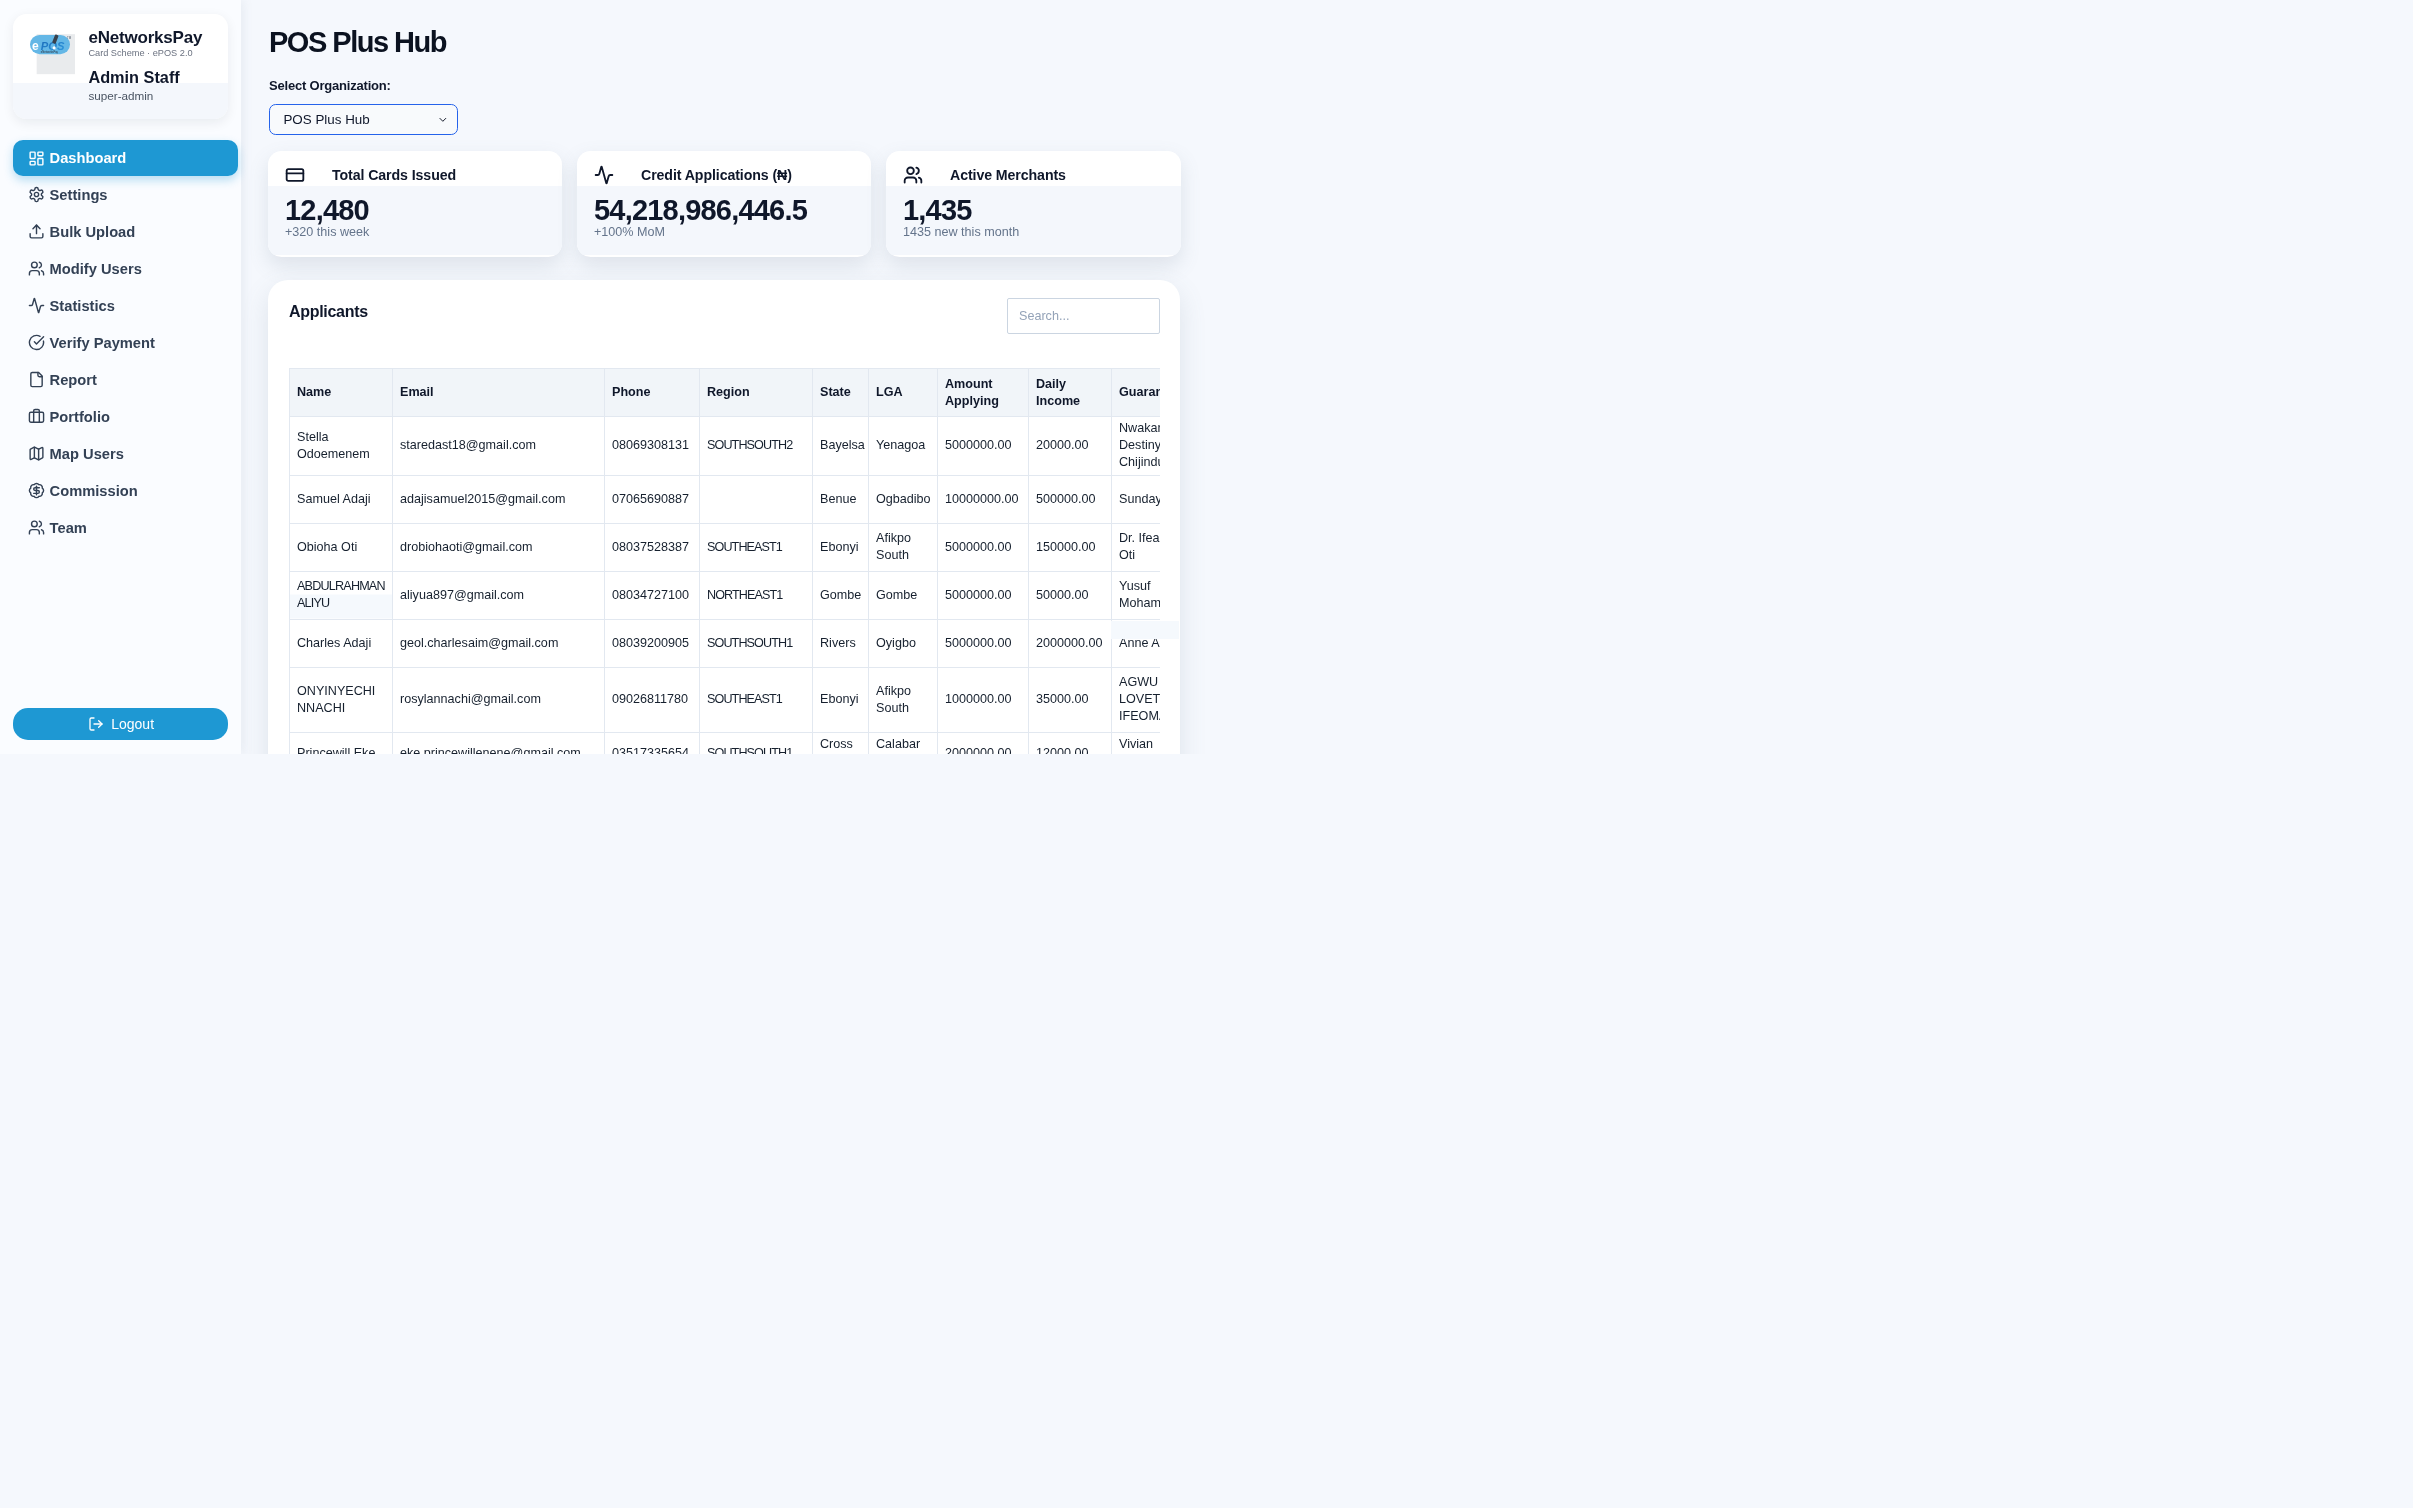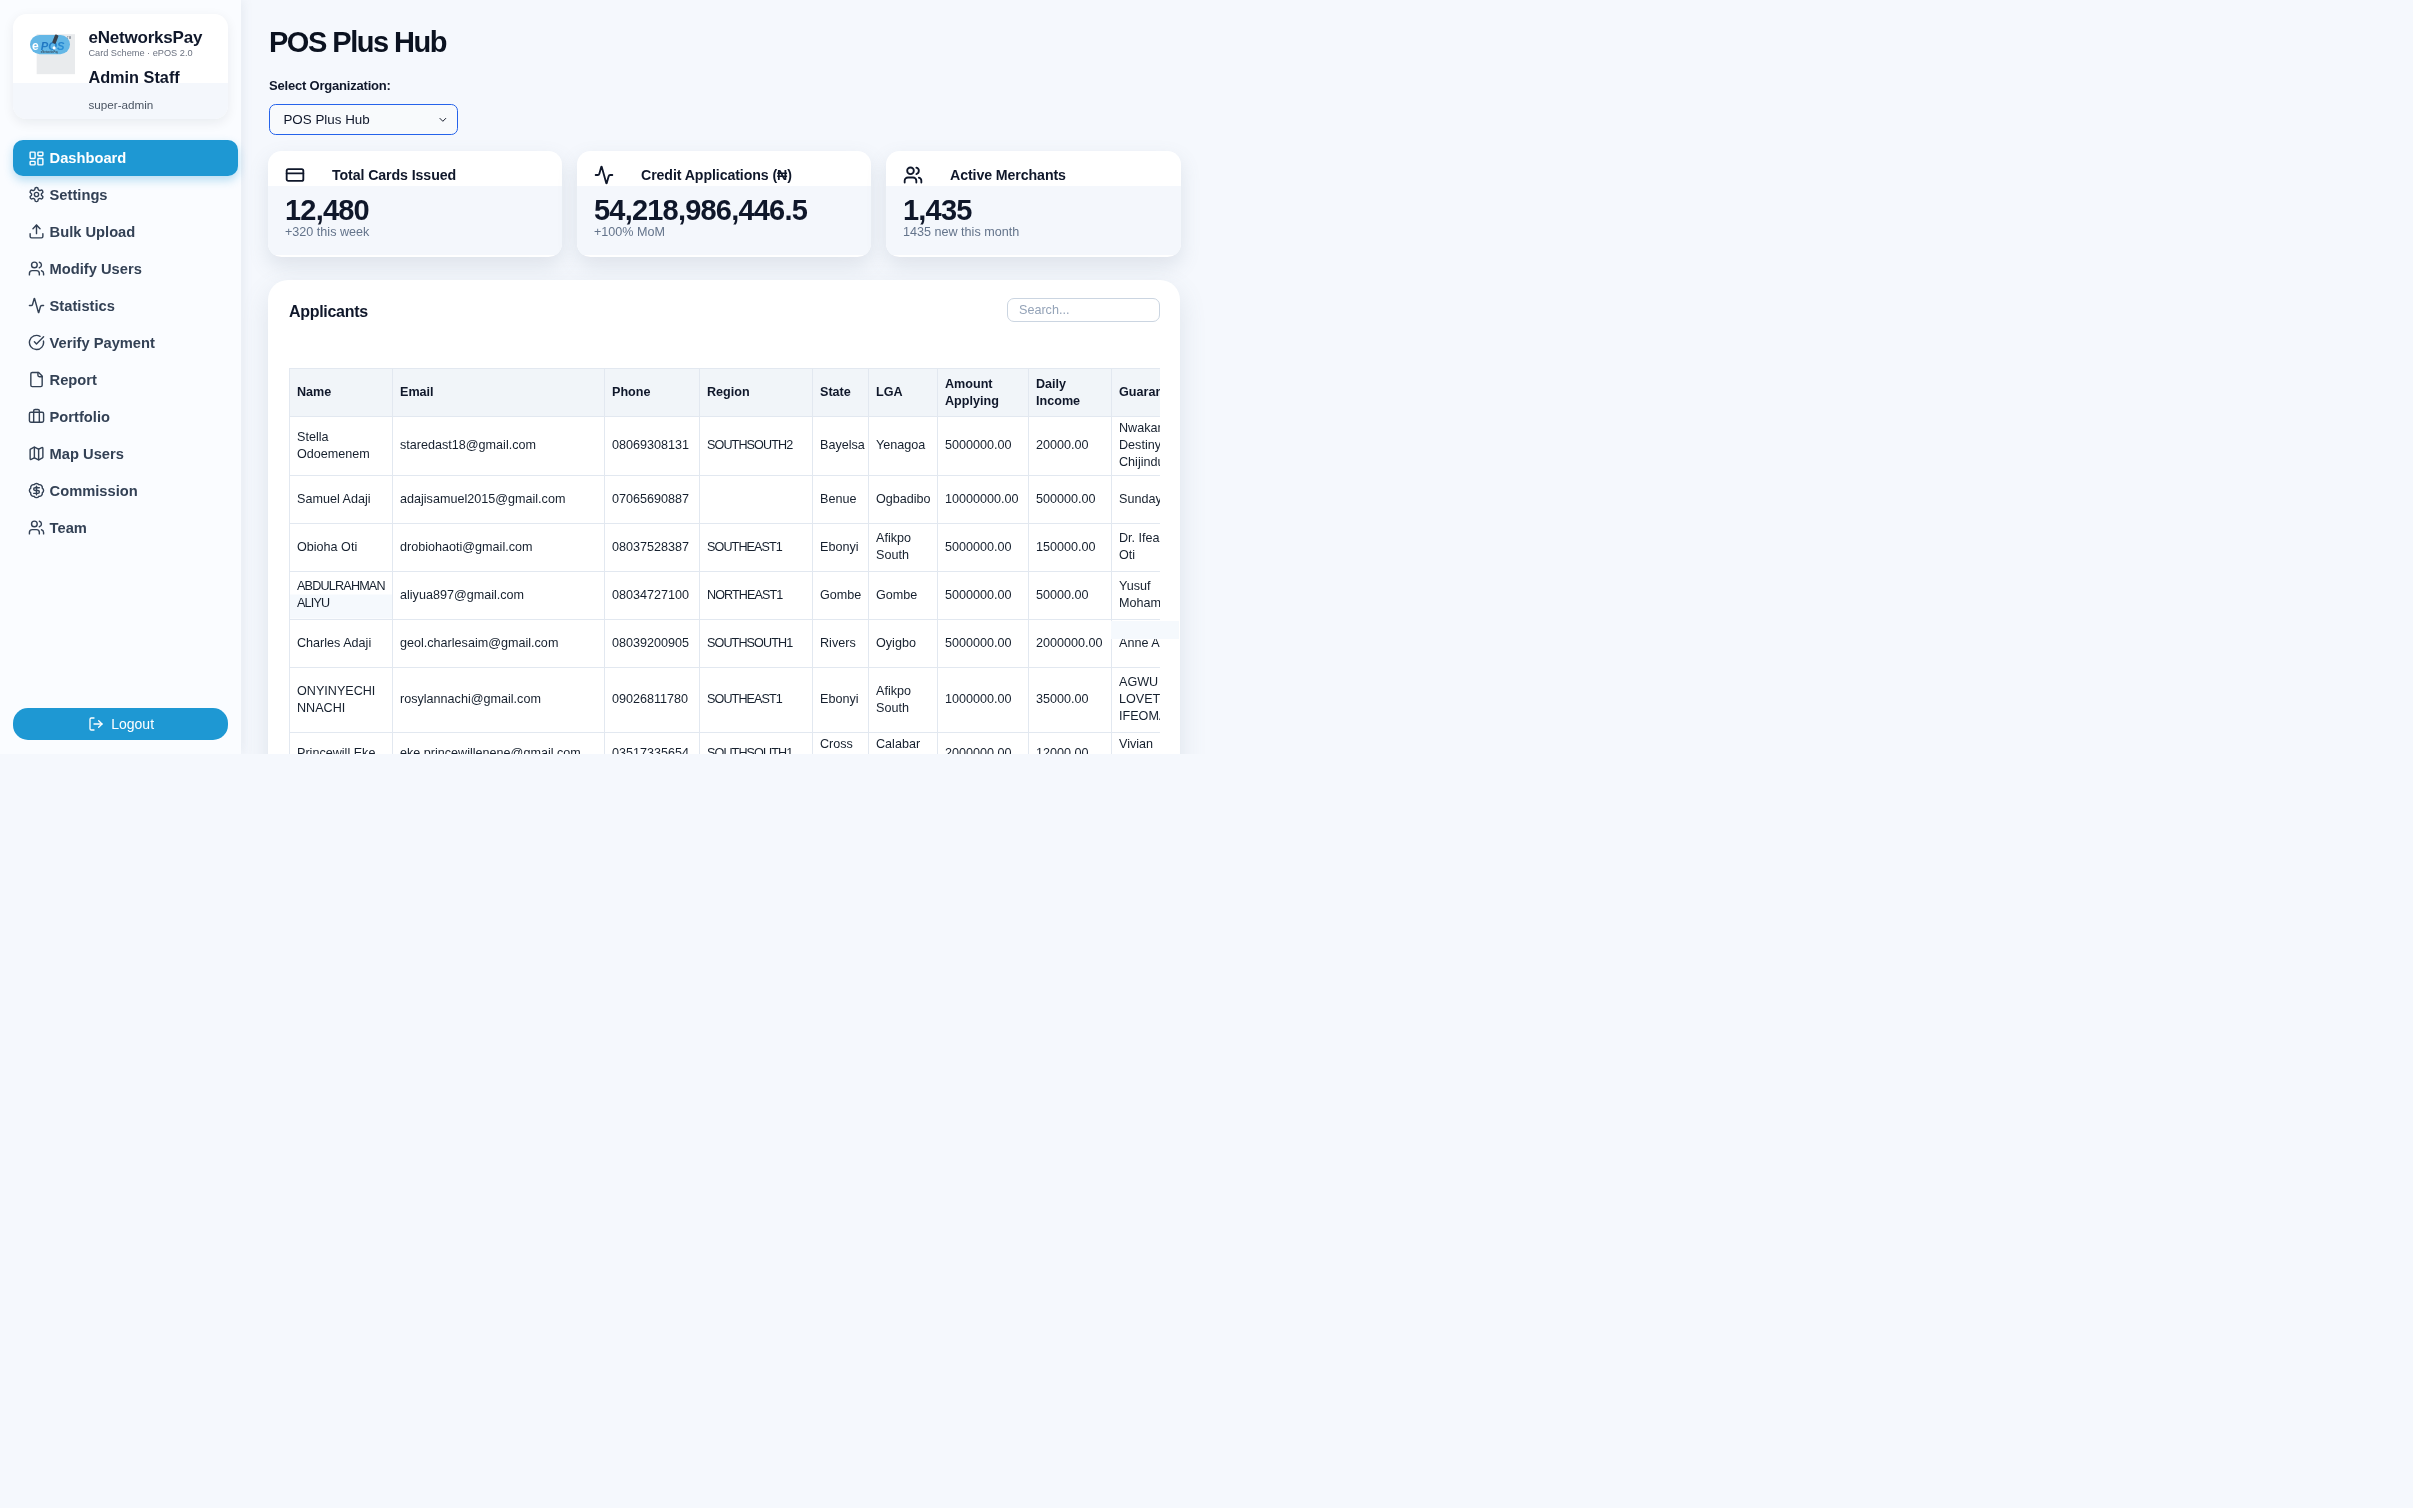--- a/index.html
+++ b/index.html
@@ -7,21 +7,21 @@
 body { font-family:"Liberation Sans", sans-serif; background:#f5f8fd; color:#0f172a; position:relative; }
 .main-bg { position:absolute; left:241px; top:0; right:0; bottom:0; background:#f5f8fd; }
 
 .sidebar { position:absolute; left:0; top:0; width:241px; height:754px; background:#fafcff; box-shadow:1.7px 0 10px rgba(100,116,139,.10); }
 .profile { position:absolute; left:13.4px; top:14.2px; width:215px; height:105px; background:#fff; border-radius:13.4px; box-shadow:0 3.4px 11.7px rgba(15,23,42,.07); overflow:hidden; }
 .profile .tint { position:absolute; left:0; right:0; top:69px; bottom:0; background:#f4f7fc; }
 .logo { position:absolute; left:17px; top:20px; width:45px; height:42px; }
 .p-title { position:absolute; left:75px; top:14.2px; font-size:17px; font-weight:700; letter-spacing:-0.2px; }
 .p-sub { position:absolute; left:75px; top:34px; font-size:9.2px; color:#6b7280; }
 .p-name { position:absolute; left:75px; top:54px; font-size:16.3px; font-weight:700; }
-.p-role { position:absolute; left:75px; top:84px; font-size:11.7px; color:#4b5563; }
+.p-role { position:absolute; left:75px; top:75px; font-size:11.7px; color:#4b5563; }
 .nav { position:absolute; left:13.4px; top:140px; width:225px; }
 .nav-item { height:37px; display:flex; align-items:center; padding-left:14.2px; border-radius:10px; color:#334155; font-size:14.7px; font-weight:700; }
 .nav-item svg { width:17px; height:17px; margin-right:5px; flex:0 0 auto; }
 .nav-item.active { background:#1e98d3; color:#fff; height:36px; box-shadow:0 4.2px 10px rgba(30,152,211,.30); }
 .logout { position:absolute; left:13.4px; top:708px; width:215px; height:32px; background:#1e98d3; border-radius:15px; color:#fff; display:flex; align-items:center; justify-content:center; font-size:14px; font-weight:500; }
 .logout svg { width:16px; height:16px; margin-right:7.5px; }
 
 .h1 { position:absolute; left:269px; top:26px; font-size:29px; font-weight:700; letter-spacing:-1.5px; color:#0b1220; }
 .sel-label { position:absolute; left:269px; top:78px; font-size:13px; font-weight:700; letter-spacing:-0.2px; }
 .sel { position:absolute; left:269px; top:104px; width:189px; height:31px; border:1.7px solid #2563eb; border-radius:6.7px; background:#f8fafc; font-size:13.4px; color:#0f172a; display:flex; align-items:center; padding-left:13.4px; }
@@ -33,21 +33,21 @@
 .c2 { left:577px; width:294px; }
 .c3 { left:886px; width:295px; }
 .card h3 { position:absolute; left:47px; top:15.5px; font-size:14.2px; font-weight:700; letter-spacing:-0.1px; width:251px;margin-left:17px; }
 .card .cicon { position:absolute; left:17px; top:14.2px; width:20px; height:20px; }
 .card .val { position:absolute; left:17px; top:43px; font-size:29px; font-weight:700; letter-spacing:-0.8px; }
 .card .cap { position:absolute; left:17px; top:74px; font-size:12.6px; color:#64748b; }
 .card .abs { position:absolute; }
 
 .apps { position:absolute; left:268px; top:280px; width:912px; height:503px; background:#fff; border-radius:20px; box-shadow:0 10px 27px rgba(100,116,139,.16); }
 .apps h2 { position:absolute; left:21px; top:22.6px; font-size:16px; font-weight:700; letter-spacing:-0.3px; }
-.search { position:absolute; right:20px; top:17.6px; width:153px; height:24px; border:0.8px solid #cbd5e1; border-radius:7px; font-size:12.6px; color:#94a3b8; display:flex; align-items:center; padding-left:11px; background:#fff; }
+.search { position:absolute; right:20px; top:17.6px; width:153px; height:36px; border:0.8px solid #cbd5e1; border-radius:2px; font-size:12.6px; color:#94a3b8; display:flex; align-items:center; padding-left:11px; background:#fff; }
 .twrap { position:absolute; left:20.5px; top:64px; width:871px; height:447px; overflow:hidden;margin-top:24px; }
 table { border-collapse:collapse; table-layout:fixed; width:903px; font-size:12.6px; }
 th, td { border:0.8px solid #e2e8f0; padding:3.4px 7.5px; text-align:left; vertical-align:middle; line-height:17px; }
 th { background:#f1f5f9; font-weight:700; }
 td { color:#16202e; }
 tr.r1 { height:45px; } tr.r2 { height:48px; } tr.r6 { height:65px; } tr.r7 { height:35px; } tr.r8 { height:63px; }
 thead tr { height:48px; }
 .reg { letter-spacing:-0.9px; font-size:12.6px; }
 .artifact { position:absolute; background:#f5f9fd; }
 </style>

